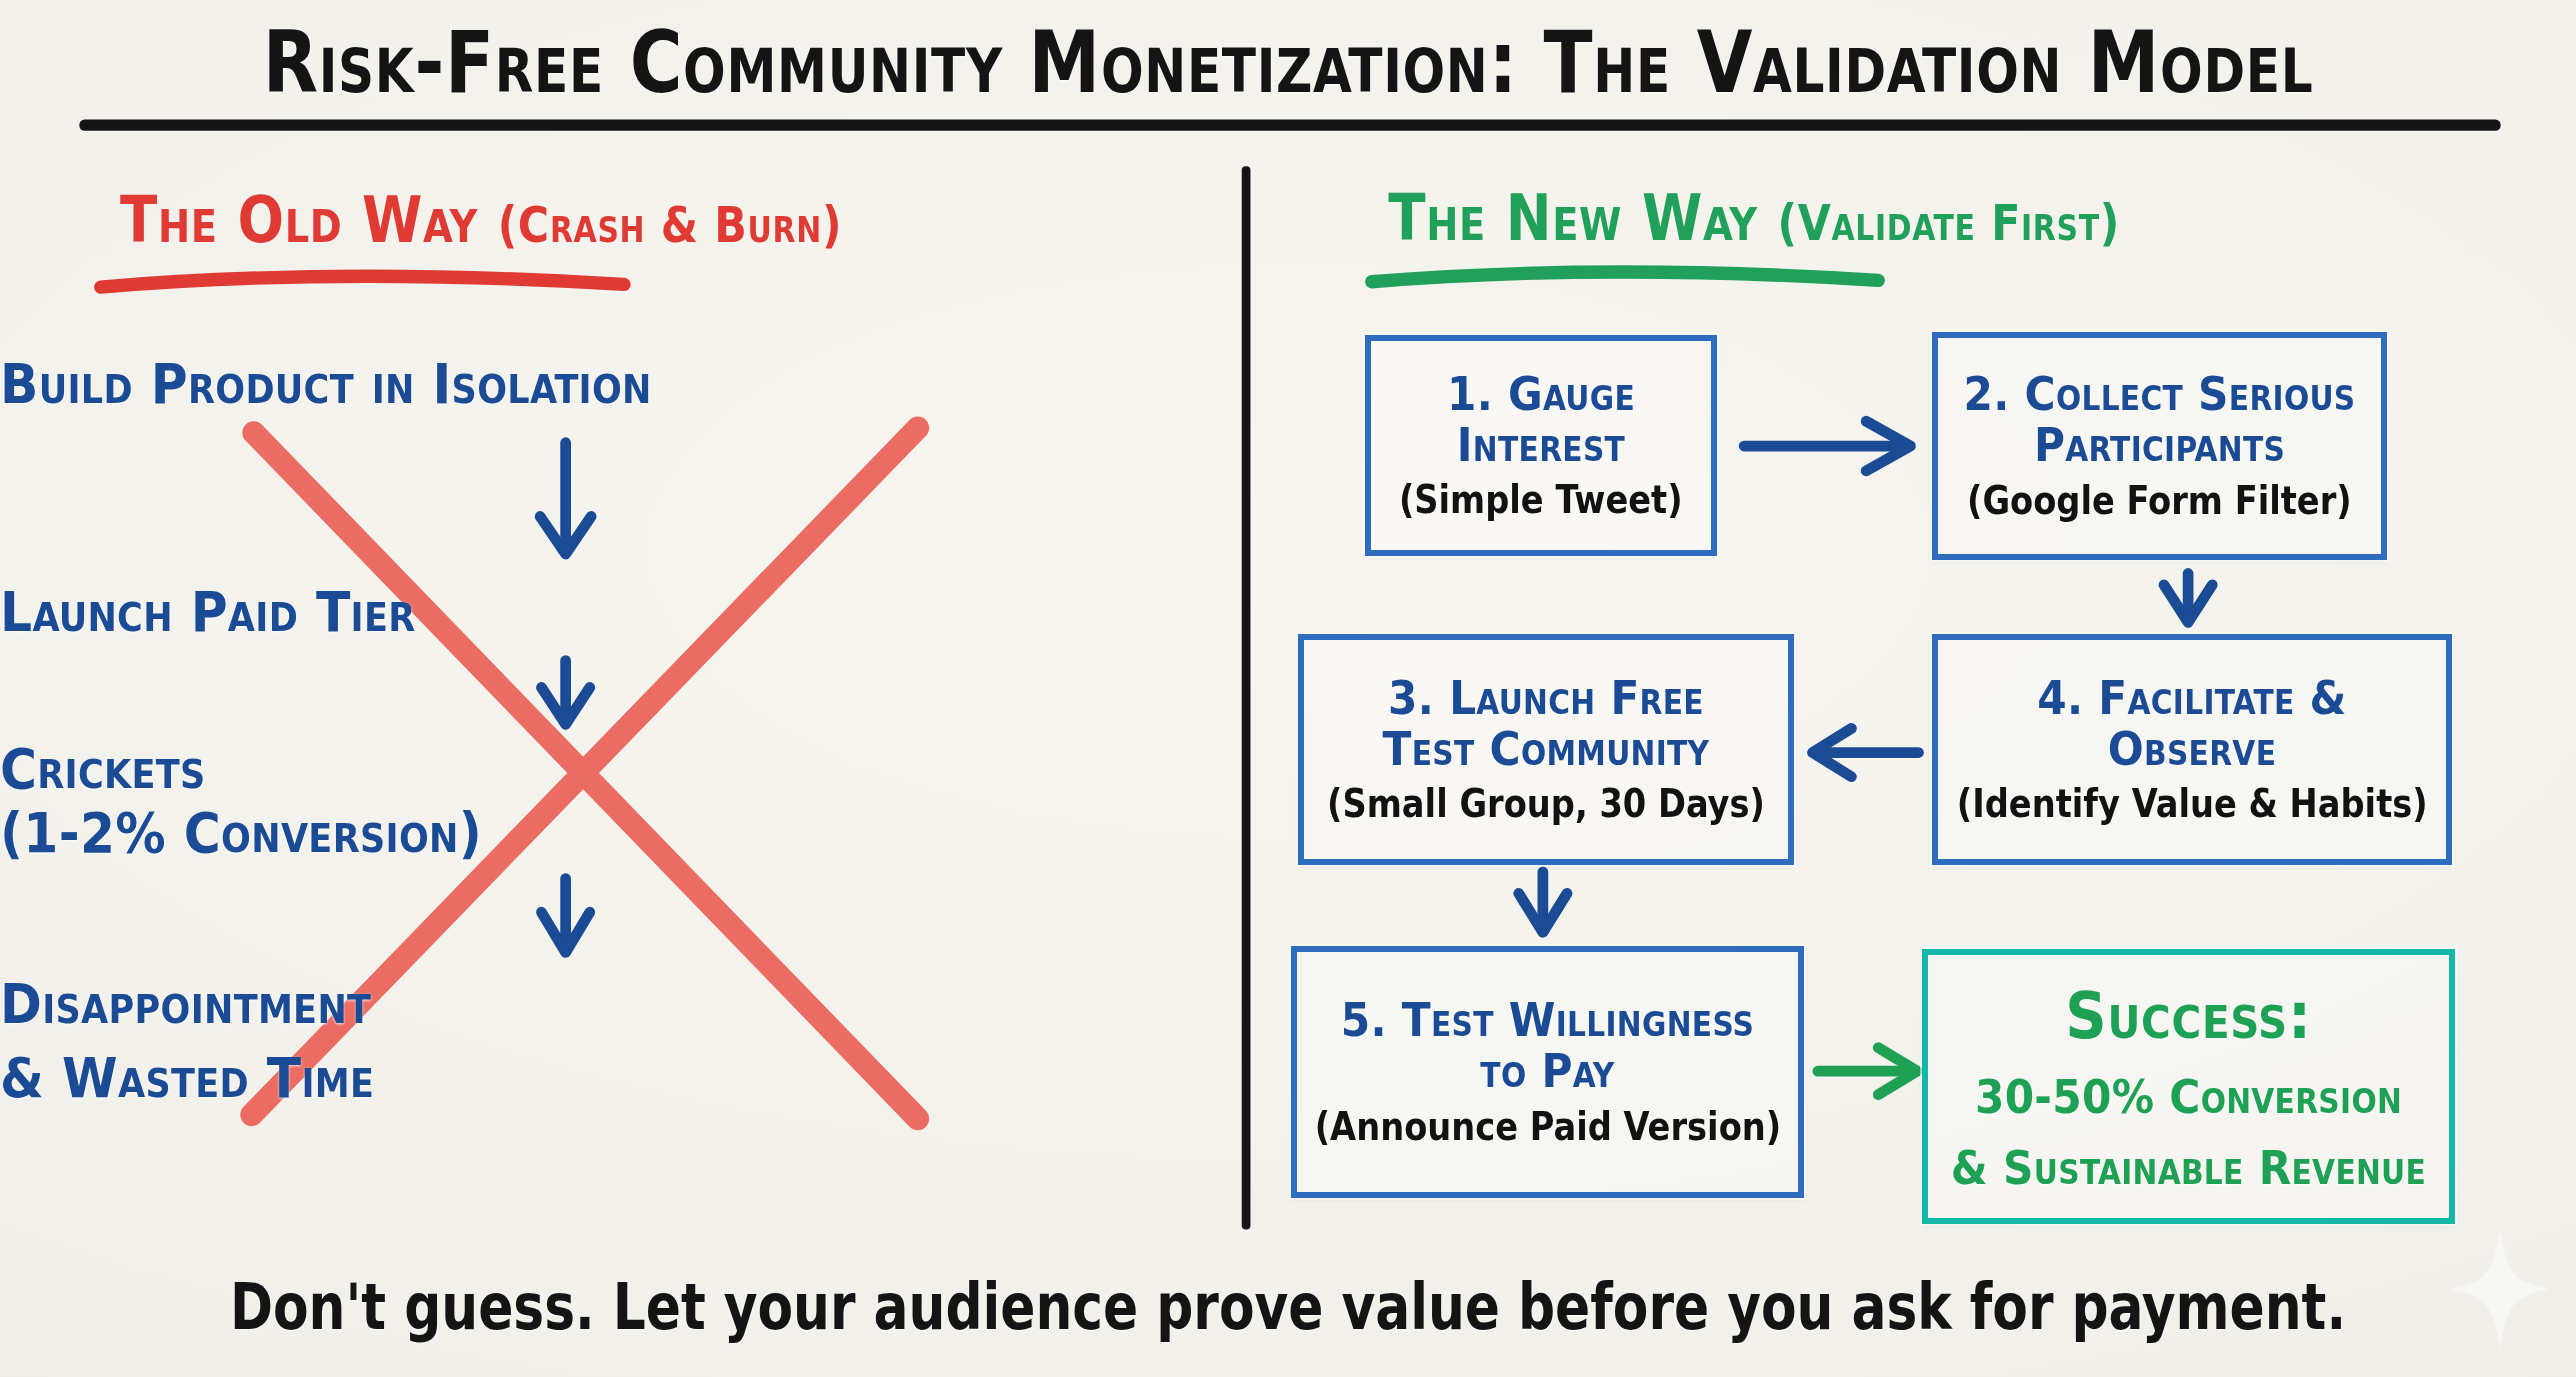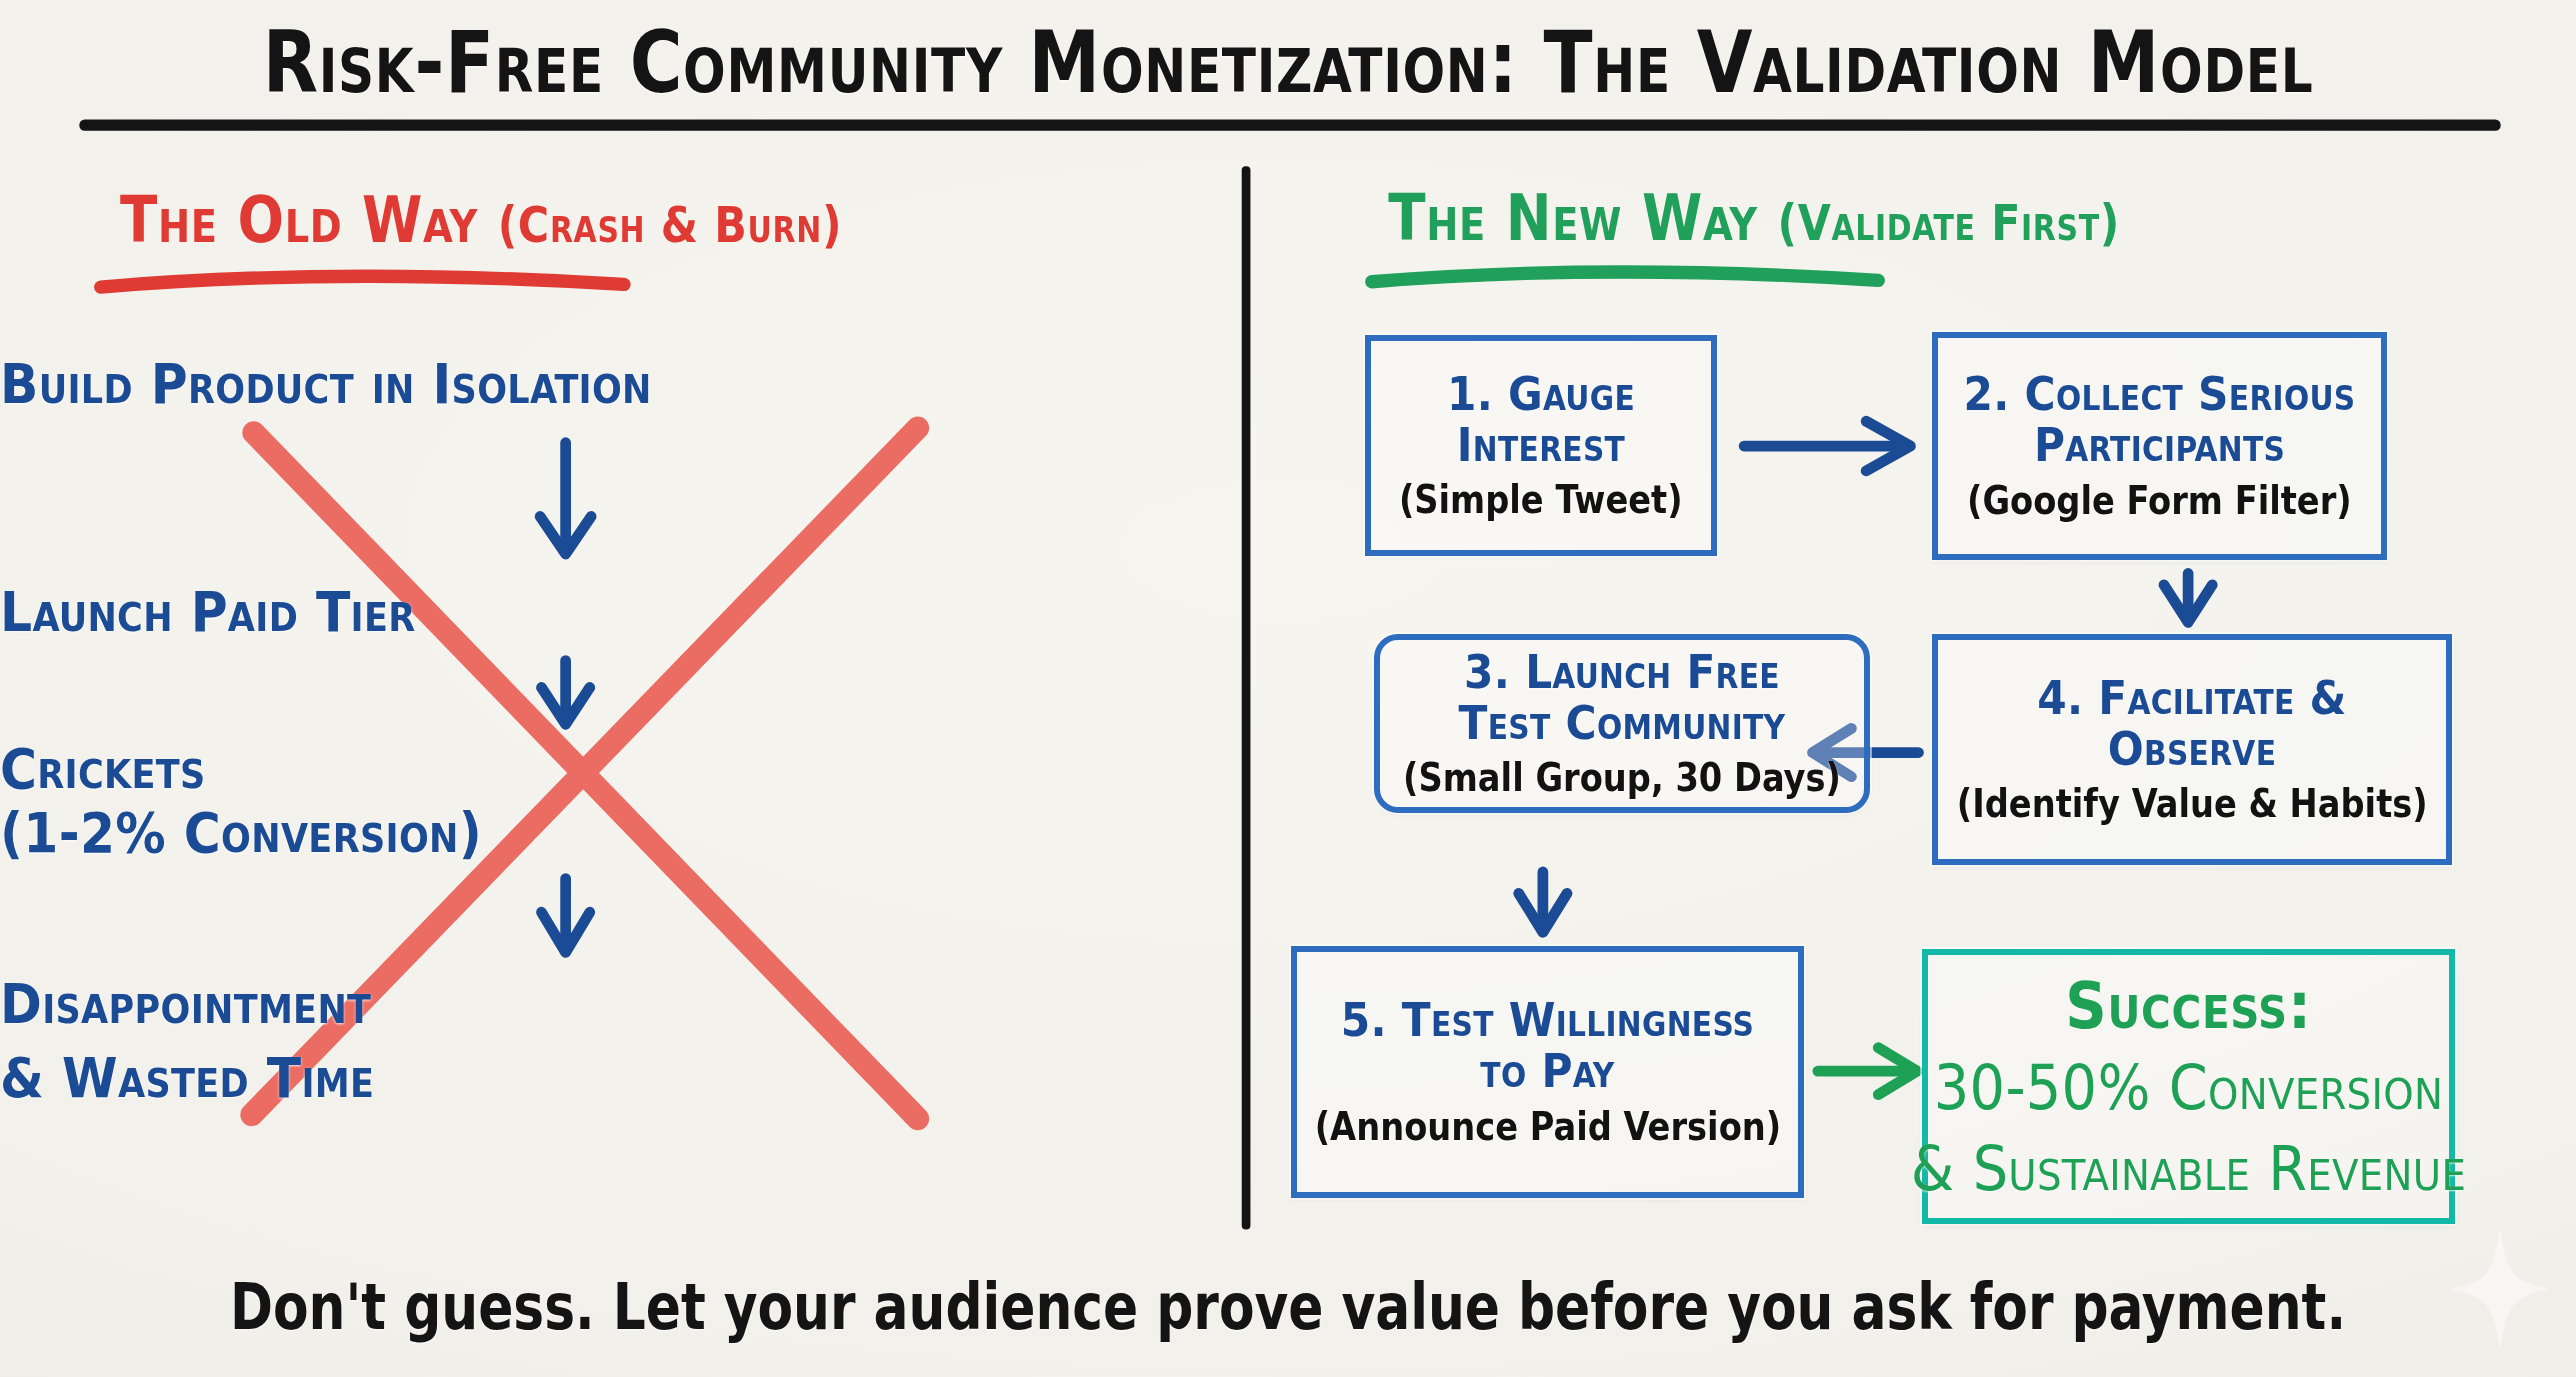--- a/index.html
+++ b/index.html
@@ -64,38 +64,38 @@
     text-shadow:0 1.3px 2px rgba(255,255,255,.8);
   }
   .nbox .sub{
     color:#121212;font-weight:700;font-size:39px;text-align:center;
     margin-top:6.7px;letter-spacing:0px;
     transform:scaleX(0.96);
     text-shadow:0 1.3px 2px rgba(255,255,255,.8);
   }
   #box1{left:1365px;top:335px;width:352px;height:221px;}
   #box2{left:1932px;top:332px;width:455px;height:228px;}
-  #box3{left:1374px;top:634px;width:496px;height:179px;border-radius:24px;}
+  #box3{left:1298px;top:634px;width:496px;height:231px;}
   #box4{left:1932px;top:634px;width:520px;height:231px;}
   #box5{left:1291px;top:946px;width:513px;height:252px;}
 
   #boxS{
     position:absolute;left:1922px;top:949px;width:533px;height:275px;
     border:6px solid #14b8a6;box-sizing:border-box;
     background:rgba(255,255,255,.30);
     box-shadow:0 0 0 2px rgba(255,255,255,.55), 0 2px 5.4px rgba(0,0,0,.06);
     display:flex;flex-direction:column;justify-content:center;align-items:center;
   }
   #boxS .s-title{
     color:#1ea055;font-weight:700;font-size:64px;letter-spacing:0.7px;
     font-variant:small-caps;text-shadow:0 1.3px 2px rgba(255,255,255,.8);
   }
   #boxS .s-line{
-    color:#1ea055;font-weight:400;font-size:62px;font-variant:small-caps;
-    margin-top:8px;letter-spacing:0.3px;white-space:nowrap;
+    color:#1ea055;font-weight:700;font-size:47px;font-variant:small-caps;
+    margin-top:16px;letter-spacing:0.3px;white-space:nowrap;
     text-shadow:0 1.3px 2px rgba(255,255,255,.8);
   }
 
   
   #caption{
     left:0;right:0;top:1275px;width:2576px;text-align:center;
     font-size:64px;color:#141414;font-weight:700;
     transform:scaleX(0.9);
     text-shadow:0 1.3px 2px rgba(255,255,255,.85);
   }

